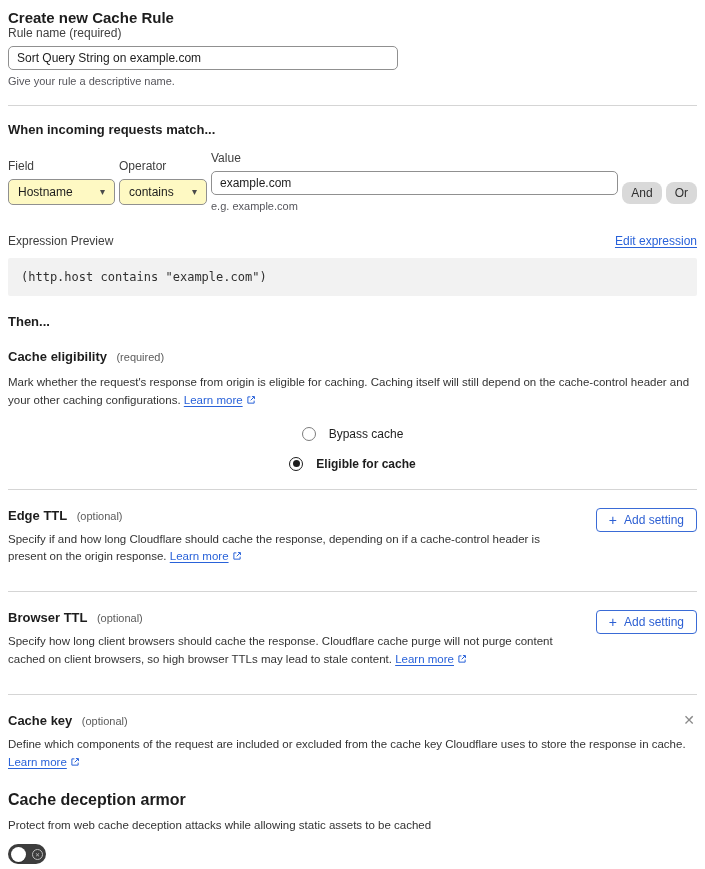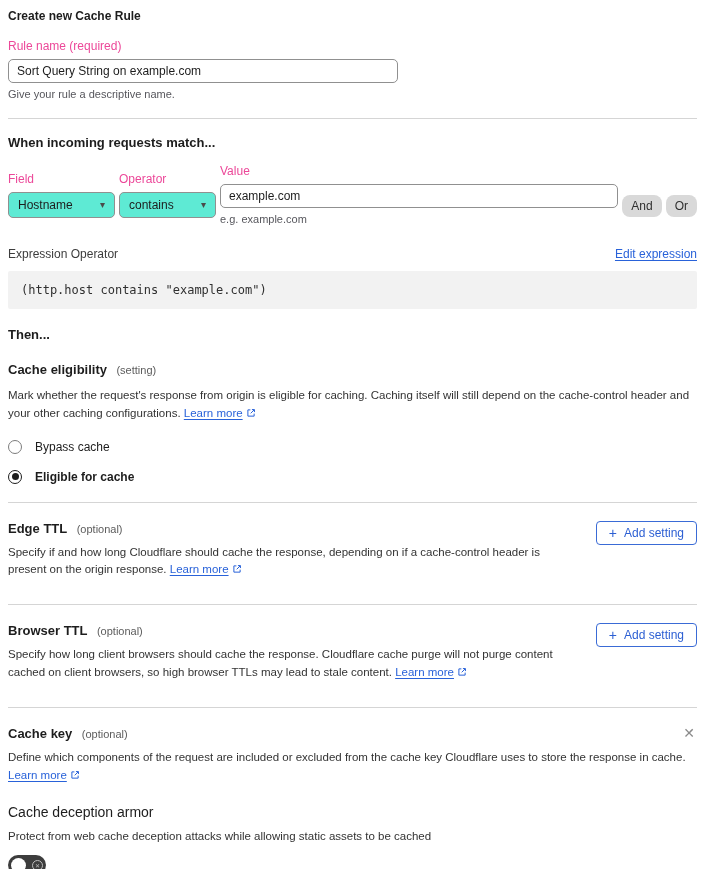--- a/index.html
+++ b/index.html
@@ -4,46 +4,46 @@
 <style>
   * { box-sizing: border-box; margin: 0; padding: 0; }
   html,body { background:#fff; }
   body {
     width: 705px; min-height: 869px; margin: 0 auto;
     font-family: "Liberation Sans", sans-serif;
     color: #1d1d1d;
   }
   .page { padding: 9px 8px 20px 8px; }
 
-  h1.page-title { font-size: 12px; font-weight: 700; margin-bottom: 16px; }
+  h1.page-title { font-size: 15px; font-weight: 700; }
   h2.section-heading { font-size: 13px; font-weight: 700; margin: 0 0 14px 0; }
   .divider { border: 0; border-top: 1px solid #d5d5d5; margin: 18px 0 16px 0; }
 
-  .field-label { font-size: 12px; color: #ec4899; margin-bottom: 6px; display:block; }
+  .field-label { font-size: 12px; color: #404040; margin-bottom: 6px; display:block; }
   .help-text { font-size: 11px; color: #56565c; margin-top: 5px; }
 
   input.text-input {
     font-family: "Liberation Sans", sans-serif;
     font-size: 12px; color: #1d1d1d;
     border: 1px solid #909090; border-radius: 5px;
     padding: 4px 8px; height: 24px; background: #fff; outline: none;
   }
   .rule-name-input { width: 390px; display:block; }
 
   
   .match-row { display: flex; gap: 4px; align-items: center; }
   .match-col { display: flex; flex-direction: column; }
   .select-box {
     display: flex; align-items: center; justify-content: space-between;
-    border: 1px solid #909090; border-radius: 5px; background: #5eead4;
+    border: 1px solid #909090; border-radius: 5px; background: #fef9c3;
     height: 26px; padding: 0 9px; font-size: 12px; cursor: pointer;
   }
   .select-box .chevron { font-size: 10px; color: #4a4a4a; margin-left: 10px; }
   .w-field { width: 107px; }
-  .w-operator { width: 97px; }
+  .w-operator { width: 88px; }
   .value-col { flex: 1; }
   .value-input { width: 100%; height: 26px; background: #e9f1fc; border-color: #8f9aa8; }
   .andor-btn {
     background: #d9d9d9; border: 0; border-radius: 8px;
     font-family: "Liberation Sans", sans-serif;
     font-size: 12px; color: #303030; padding: 0 9px; height: 22px;
     margin-top: 2px; cursor: pointer;
   }
 
   
@@ -54,21 +54,21 @@
     background: #f2f2f2; border-radius: 2px; padding: 12px 13px;
     font-family: "DejaVu Sans Mono", monospace; font-size: 12px; color: #303030;
     margin-bottom: 18px;
   }
 
   .sub-badge { font-size: 11px; color: #5c5c5c; font-weight: 400; margin-left: 5px; }
   .desc { font-size: 11.5px; color: #333; line-height: 1.55; margin-bottom: 6px; }
   .ext-icon { display: inline-block; vertical-align: -1px; margin-left: 3px; color: #2962d9; }
 
   
-  .radio-row { display: flex; align-items: center; gap: 13px; margin-top: 16px; cursor: pointer; }
+  .radio-row { display: flex; align-items: center; gap: 13px; margin-top: 16px; cursor: pointer; justify-content: center; }
   .radio-circle {
     width: 14px; height: 14px; border-radius: 50%;
     border: 1px solid #7c7c7c; background: #fff;
     display: inline-flex; align-items: center; justify-content: center; flex: none;
   }
   .radio-circle.checked { border-color: #1d1d1d; }
   .radio-circle.checked::after { content:""; width: 7px; height: 7px; border-radius: 50%; background: #1d1d1d; }
   .radio-label { font-size: 12px; }
   .radio-label.bold { font-weight: 700; }
 
@@ -79,21 +79,21 @@
   .add-setting-btn {
     display: inline-flex; align-items: center; gap: 7px;
     background: #fff; border: 1px solid #3a6bd6; border-radius: 4px;
     color: #2c5fd3; font-family: "Liberation Sans", sans-serif; font-size: 12px;
     padding: 0 12px; height: 24px; cursor: pointer; flex: none; margin-top: 2px;
   }
   .add-setting-btn .plus { font-size: 14px; line-height: 1; }
 
   .close-x { font-size: 14px; color: #8a8a8a; cursor: pointer; line-height: 1; padding: 2px; }
 
-  .subsetting-title { font-size: 14px; font-weight: 400; margin-top: 18px; margin-bottom: 8px; }
+  .subsetting-title { font-size: 16px; font-weight: 700; margin-top: 18px; margin-bottom: 8px; }
 
   
   .toggle { width: 38px; height: 20px; border-radius: 10px; display: flex; align-items: center;
             padding: 0 3px; cursor: pointer; margin-top: 10px; }
   .toggle.off { background: #3d3d3d; justify-content: space-between; }
   .knob { width: 15px; height: 15px; border-radius: 50%; background: #fff; flex: none;
           box-shadow: 0 1px 1px rgba(0,0,0,.3); }
   .tog-x { width: 11px; height: 11px; border: 1px solid #bdbdbd; border-radius: 50%;
            color: #bdbdbd; font-size: 6px; display: flex; align-items: center; justify-content: center; flex:none; }
 </style>
@@ -130,31 +130,31 @@
     <div class="match-col value-col">
       <label class="field-label">Value</label>
       <input class="text-input value-input" type="text" value="example.com" style="">
       <div class="help-text">e.g. example.com</div>
     </div>
     <button class="andor-btn" style="margin-top:22px">And</button>
     <button class="andor-btn" style="margin-top:22px">Or</button>
   </div>
 
   <div class="expr-head">
-    <span class="expr-label">Expression Operator</span>
+    <span class="expr-label">Expression Preview</span>
     <a class="link">Edit expression</a>
   </div>
   <div class="code-block">(http.host contains "example.com")</div>
 
   <h2 class="section-heading" style="margin-bottom:18px">Then...</h2>
 
   <div>
     <div style="margin-bottom:9px">
       <span class="setting-title">Cache eligibility</span>
-      <span class="sub-badge">(setting)</span>
+      <span class="sub-badge">(required)</span>
     </div>
     <p class="desc"><span>Mark whether the request's response from origin is eligible for caching. Caching itself will still depend on the cache-control header and your other caching configurations.</span>
       <a class="link" style="font-size:11.5px">Learn more</a><span class="ext-icon"><svg width="10" height="10" viewBox="0 0 16 16" fill="none" stroke="currentColor" stroke-width="1.6">
             <path d="M7 3H3v10h10V9"></path>
             <path d="M9.5 2.5H13.5V6.5"></path>
             <path d="M13 3L7.5 8.5"></path>
           </svg></span>
     </p>
     <div class="radio-row">
       <span class="radio-circle"></span>

